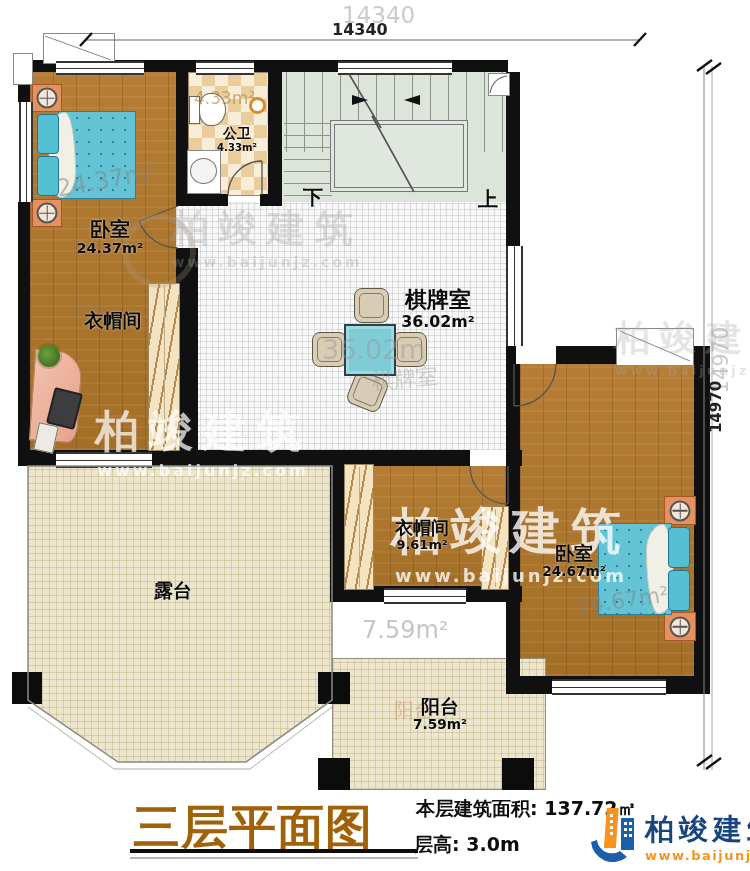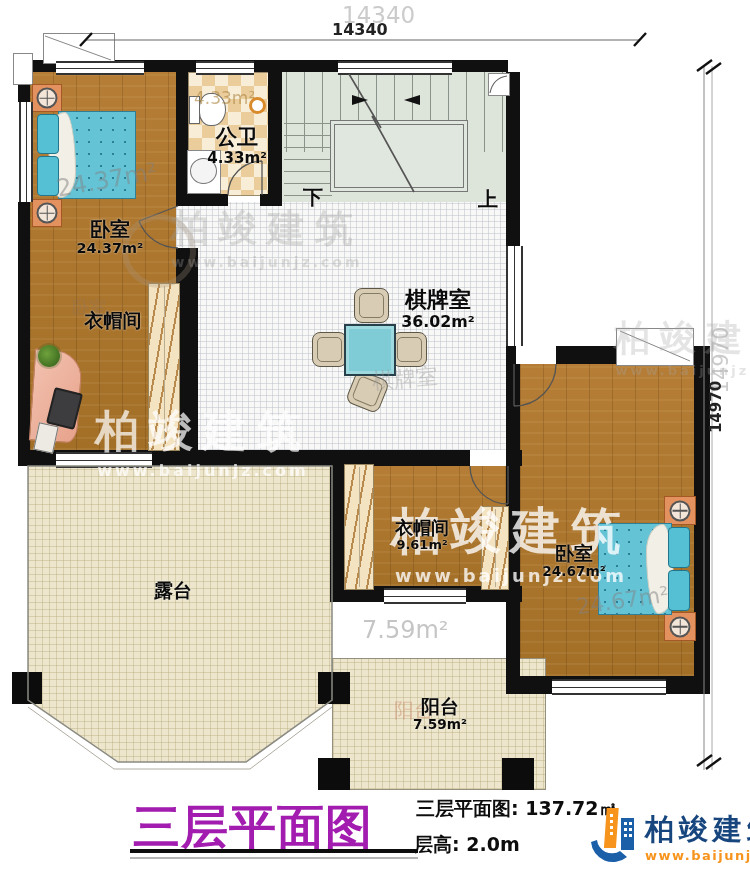--- a/index.html
+++ b/index.html
@@ -53,21 +53,21 @@
   .lbl{position:absolute;z-index:7;text-align:center;color:#0b0b0b;font-weight:bold;
        text-shadow:0 0 2px rgba(255,255,255,.8);line-height:1.12;}
   .lbl .nm{display:block;}
   .lbl .ar{display:block;font-size:.72em;}
   .echo{position:absolute;z-index:6;color:rgba(130,130,130,.5);font-weight:bold;white-space:nowrap;}
   .wm{position:absolute;z-index:6;text-align:center;white-space:nowrap;font-weight:bold;}
   .wm .wm-n{display:block;letter-spacing:10px;}
   .wm .wm-u{display:block;letter-spacing:3px;}
   .dim{position:absolute;z-index:8;color:#222;font-weight:bold;font-size:15px;}
   
-  .tb-title{position:absolute;left:133px;top:796px;font-size:47px;font-weight:600;letter-spacing:1px;color:#a21caf;z-index:9;}
+  .tb-title{position:absolute;left:133px;top:796px;font-size:47px;font-weight:600;letter-spacing:1px;color:#a16207;z-index:9;}
   .tb-scale{position:absolute;left:334px;top:799px;font-size:43px;font-weight:500;color:#0d0d0d;z-index:9;}
   .tb-line1{position:absolute;left:130px;top:849px;width:288px;height:4px;background:#0d0d0d;z-index:9;}
   .tb-line2{position:absolute;left:130px;top:857px;width:288px;height:2px;background:#b5b5b5;z-index:9;}
   .tb-info{position:absolute;font-size:19px;font-weight:bold;color:#0d0d0d;z-index:9;white-space:nowrap;}
   .brand-name{position:absolute;left:645px;top:810px;font-size:29px;font-weight:bold;color:#17467e;letter-spacing:5px;z-index:9;white-space:nowrap;}
   .brand-url{position:absolute;left:645px;top:848px;font-size:13px;font-weight:bold;color:#f7941d;letter-spacing:1.5px;z-index:9;white-space:nowrap;}
   svg.overlay{position:absolute;left:0;top:0;z-index:5;pointer-events:none;}
 </style>
 </head>
 <body>
@@ -213,31 +213,32 @@
   </div>
   <div class="wm" style="left:366px;top:498px;width:290px;color:rgba(255,255,255,.78);">
     <span class="wm-n" style="font-size:50px;">柏竣建筑</span>
     <span class="wm-u" style="font-size:18px;">www.baijunjz.com</span>
   </div>
 
   <div class="echo" style="left:342px;top:2px;font-size:23px;color:rgba(175,175,175,.65);font-weight:400;">14340</div>
   <div class="echo" style="left:688px;top:348px;font-size:21px;color:rgba(175,175,175,.65);font-weight:400;transform:rotate(-90deg);">14970</div>
   <div class="echo" style="left:56px;top:166px;font-size:24px;transform:rotate(-10deg);font-weight:400;">24.37m²</div>
   <div class="echo" style="left:194px;top:88px;font-size:17px;color:rgba(170,130,60,.6);font-weight:400;">4.33m²</div>
+  <div class="echo" style="left:322px;top:334px;font-size:27px;color:rgba(150,150,150,.45);font-weight:400;">36.02m</div>
   <div class="echo" style="left:372px;top:364px;font-size:22px;color:rgba(150,150,150,.40);transform:rotate(-5deg);font-weight:400;">棋牌室</div>
   <div class="echo" style="left:72px;top:296px;font-size:17px;color:rgba(150,120,90,.5);font-weight:400;">卧室</div>
   <div class="echo" style="left:362px;top:616px;font-size:24px;color:rgba(140,140,140,.5);font-weight:400;">7.59m²</div>
   <div class="echo" style="left:394px;top:697px;font-size:20px;color:rgba(200,120,90,.4);font-weight:400;">阳台</div>
   <div class="echo" style="left:576px;top:588px;font-size:22px;transform:rotate(-8deg);font-weight:400;">24.67m²</div>
 
   <div class="lbl" style="left:55px;top:218px;width:110px;font-size:20px;">
     <span class="nm">卧室</span>
     <span class="ar">24.37m²</span>
   </div>
-  <div class="lbl" style="left:182px;top:126px;width:110px;font-size:21px;">
+  <div class="lbl" style="left:182px;top:126px;width:110px;font-size:14px;">
     <span class="nm">公卫</span>
     <span class="ar">4.33m²</span>
   </div>
   <div class="lbl" style="left:303px;top:186px;font-size:20px;">下</div>
   <div class="lbl" style="left:478px;top:188px;font-size:20px;">上</div>
   <div class="lbl" style="left:378px;top:288px;width:120px;font-size:22px;">
     <span class="nm">棋牌室</span>
     <span class="ar">36.02m²</span>
   </div>
   <div class="lbl" style="left:58px;top:310px;width:110px;font-size:19px;">
@@ -257,26 +258,26 @@
     <span class="ar">7.59m²</span>
   </div>
 
   <div class="dim" style="left:332px;top:20px;font-size:16px;">14340</div>
   <div class="dim" style="left:690px;top:398px;font-size:15px;transform:rotate(-90deg);">14970</div>
 
   <div class="tb-title">三层平面图</div>
   <div class="tb-line1"></div>
   <div class="tb-line2"></div>
   <div class="tb-info" style="left:416px;top:796px;">
-    <span>三层平面图:</span>
+    <span>本层建筑面积:</span>
     <span>137.72㎡</span>
   </div>
   <div class="tb-info" style="left:414px;top:832px;">
     <span>层高:</span>
-    <span>2.0m</span>
+    <span>3.0m</span>
   </div>
 
   <svg class="abs" style="left:583px;top:804px;z-index:9;" width="60" height="64" viewBox="0 0 60 64">
     <path d="M8,38 a22,22 0 0 0 36,15 l-7,-6 a15,15 0 0 1 -23,-11 z" fill="#1b5fa8"></path>
     <rect x="24" y="4" width="12" height="40" fill="#f7941d" transform="skewX(-4)"></rect>
     <rect x="38" y="14" width="13" height="32" fill="#1b5fa8"></rect>
     <g fill="#ffffff">
       <rect x="27" y="10" width="3" height="3"></rect>
         <rect x="27" y="16" width="3" height="3"></rect>
       <rect x="27" y="22" width="3" height="3"></rect>

